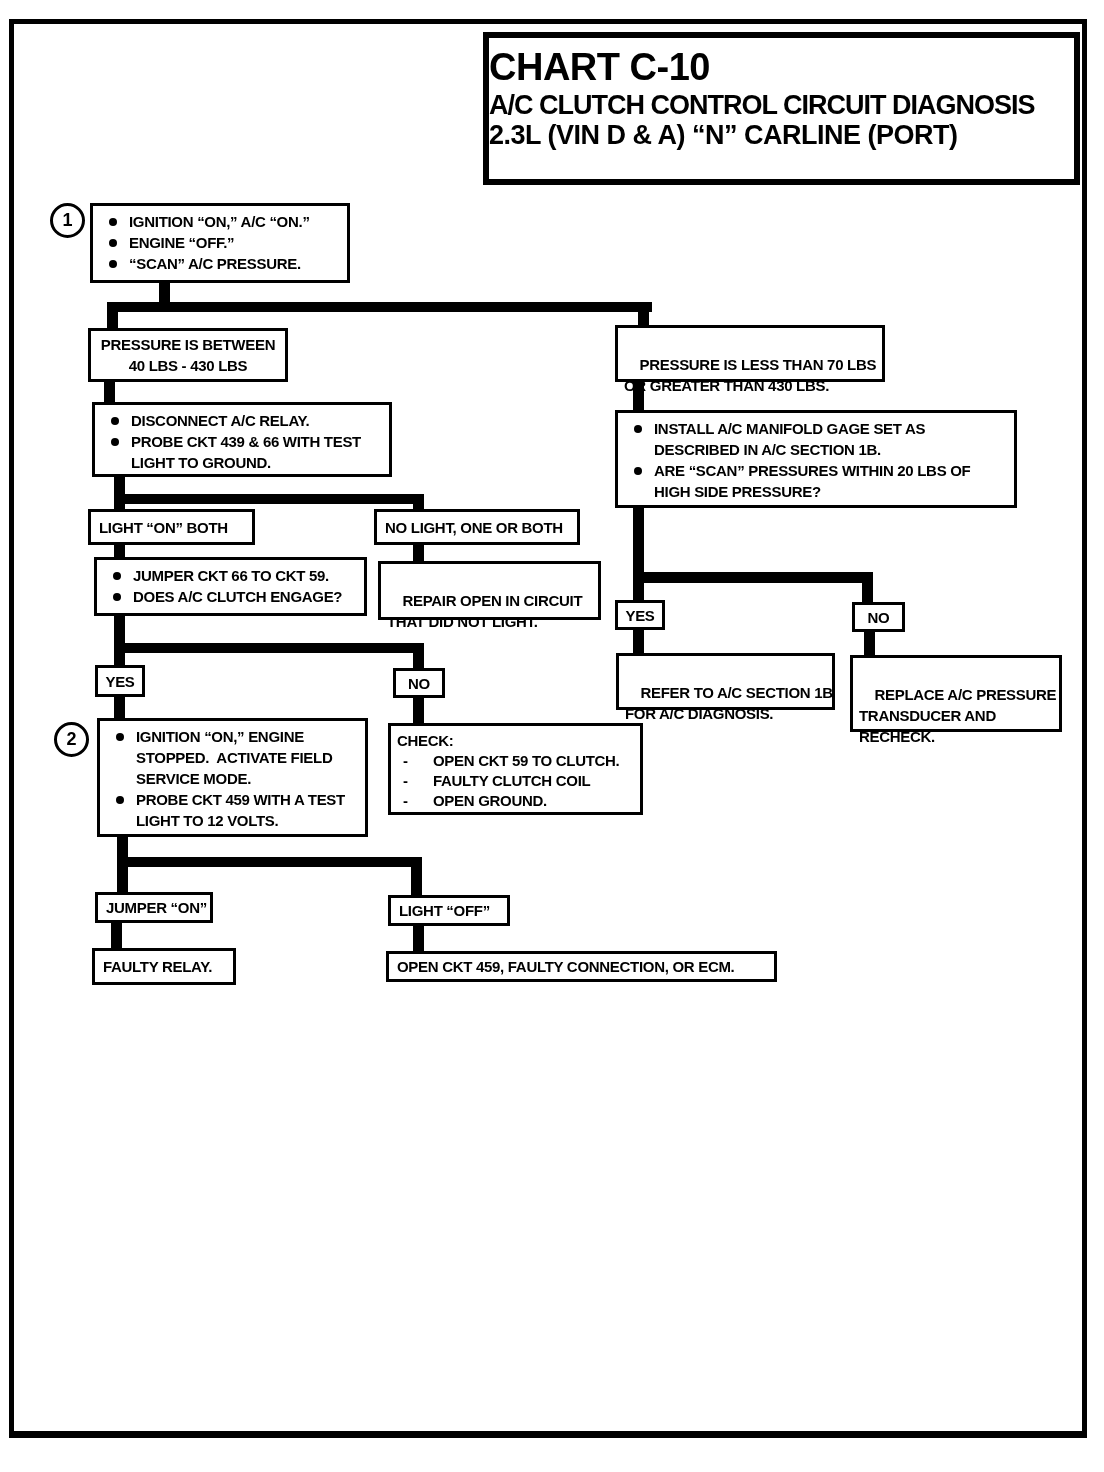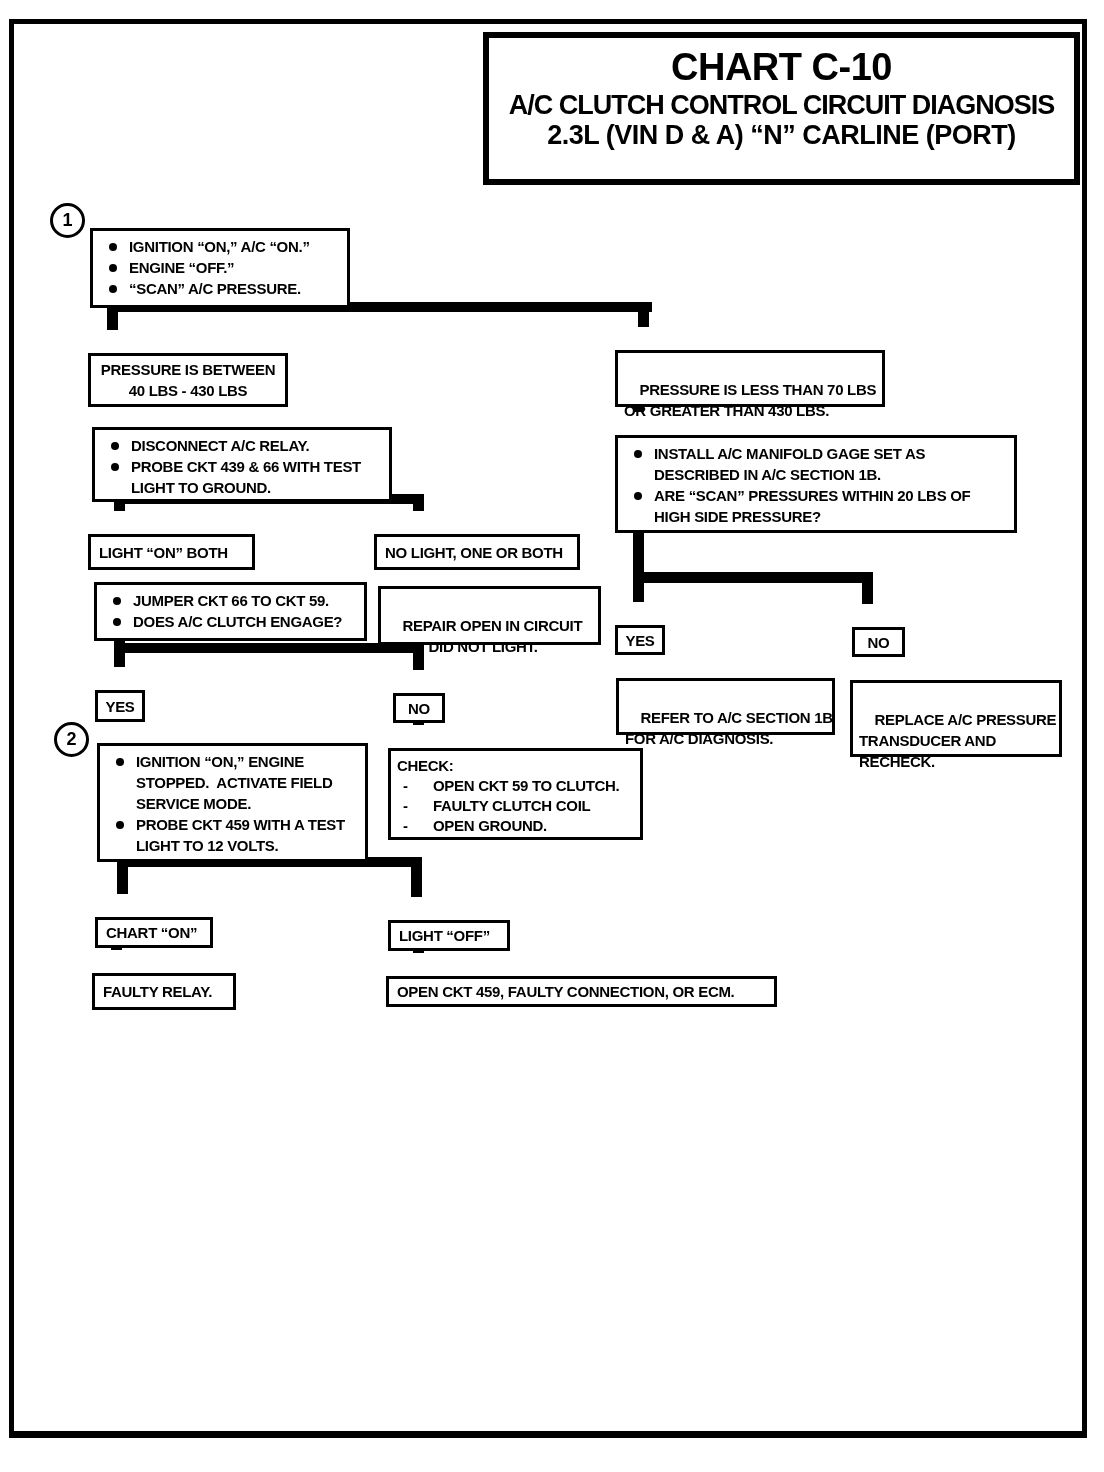--- a/index.html
+++ b/index.html
@@ -1,27 +1,27 @@
 <!DOCTYPE html>
 <html><head>
 <meta charset="utf-8">
 <style>
   html,body{margin:0;padding:0;background:#ffffff;}
   .page{position:relative;width:1104px;height:1472px;background:#fff;color:#000;
         font-family:"Liberation Sans",sans-serif;overflow:hidden;}
   .page-border{position:absolute;left:9px;top:19px;width:1078px;height:1419px;
         border:5px solid #000;border-bottom-width:7px;box-sizing:border-box;}
   .title-box{position:absolute;left:483px;top:32px;width:597px;height:153px;
-        border:6px solid #000;box-sizing:border-box;text-align:center;font-weight:bold;}
+        border:6px solid #000;box-sizing:border-box;font-weight:bold;}
   .t1{font-size:38px;line-height:46px;margin-top:6px;letter-spacing:-0.5px;}
   .t2{font-size:23px;line-height:26px;letter-spacing:-0.5px;}
   .t3{font-size:27px;line-height:30px;letter-spacing:-1px;}
   .t4{font-size:27px;line-height:31px;letter-spacing:-0.5px;}
   .node{position:absolute;box-sizing:border-box;border:3px solid #000;background:#fff;
-        font-weight:bold;font-size:15px;line-height:21px;letter-spacing:-0.3px;margin-top:25px;}
+        font-weight:bold;font-size:15px;line-height:21px;letter-spacing:-0.3px;}
   .pad{padding:5px 6px;}
   .pre{white-space:pre;}
   .center{display:flex;align-items:center;justify-content:center;text-align:center;}
   .vcl{display:flex;align-items:center;padding-left:8px;}
   .bullet-row{display:flex;}
   .dot{flex:0 0 auto;width:8px;height:8px;border-radius:50%;background:#000;margin:7px 12px 0 10px;}
   .btext{white-space:pre;}
   .dash-row{display:flex;}
   .dash{flex:0 0 30px;padding-left:6px;}
   .conn{position:absolute;background:#000;}
@@ -163,21 +163,21 @@
         <span class="dash">-</span>
         <span class="btext">FAULTY CLUTCH COIL</span>
       </div>
     <div class="dash-row">
         <span class="dash">-</span>
         <span class="btext">OPEN GROUND.</span>
       </div>
   </div>
 
   <div class="node vcl" style="left:95px;top:892px;width:118px;height:31px;">
-    <span>CHART “ON”</span>
+    <span>JUMPER “ON”</span>
   </div>
   <div class="node vcl" style="left:388px;top:895px;width:122px;height:31px;">
     <span>LIGHT “OFF”</span>
   </div>
 
   <div class="node vcl" style="left:92px;top:948px;width:144px;height:37px;">
     <span>FAULTY RELAY.</span>
   </div>
   <div class="node vcl" style="left:386px;top:951px;width:391px;height:31px;">
     <span>OPEN CKT 459, FAULTY CONNECTION, OR ECM.</span>

